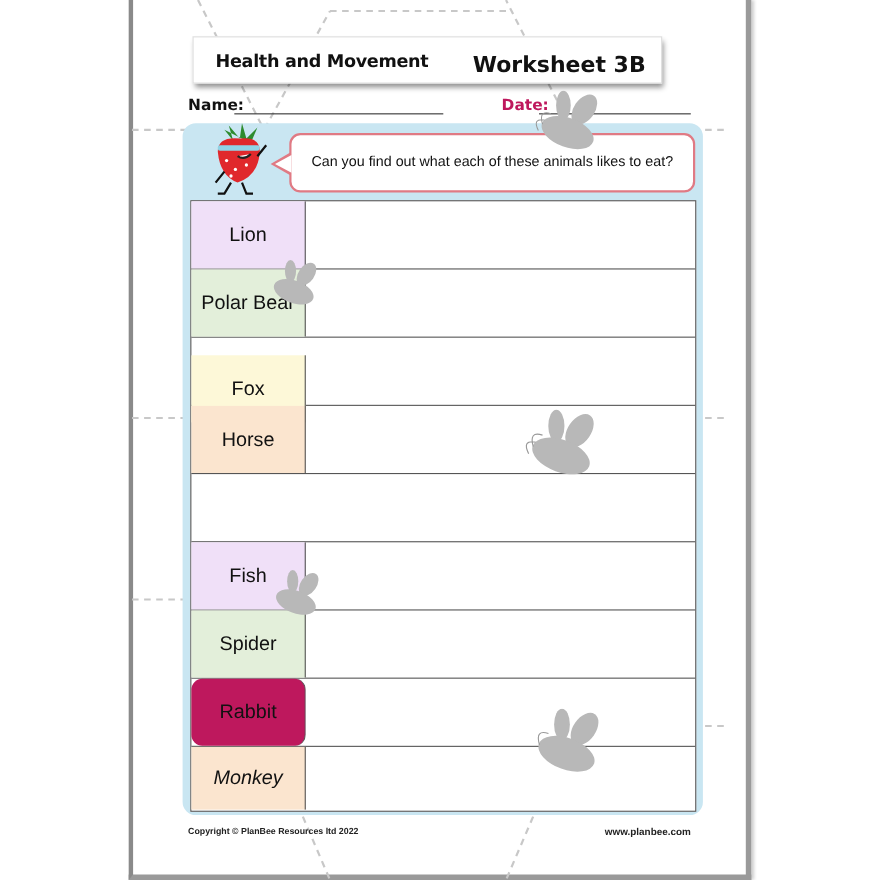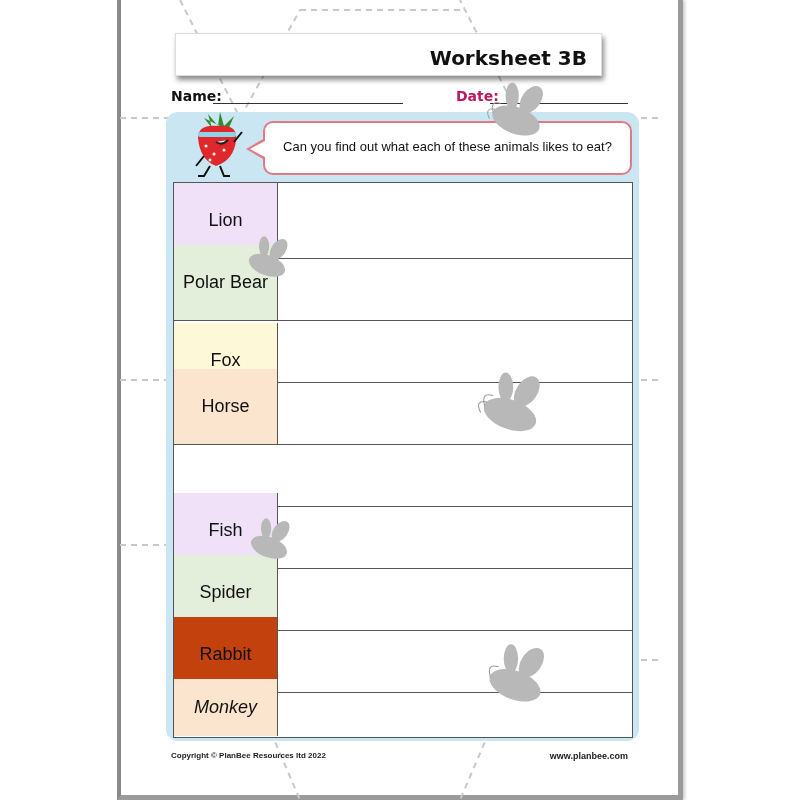--- a/index.html
+++ b/index.html
@@ -13,40 +13,41 @@
   .name-line { position:absolute; left:213px; top:103px; width:190px; border-bottom:1.5px solid #333; }
   .date-label { position:absolute; left:456px; top:88px; font-size:14px; font-weight:bold; color:#be185d; font-family:"DejaVu Sans", sans-serif; }
   .date-line { position:absolute; left:490px; top:103px; width:138px; border-bottom:1.5px solid #333; }
   .panel { position:absolute; left:166px; top:112px; width:473px; height:629px; background:#c9e6f2; border-radius:12px; }
   .bubble { position:absolute; left:263px; top:121px; width:369px; height:54px; background:#fff; border:2.5px solid #e07a84; border-radius:10px; box-sizing:border-box; }
   .bubble-tail { position:absolute; left:246px; top:138px; width:0; height:0; border-top:11px solid transparent; border-bottom:11px solid transparent; border-right:19px solid #e07a84; }
   .bubble-tail-inner { position:absolute; left:250px; top:141px; width:0; height:0; border-top:8px solid transparent; border-bottom:8px solid transparent; border-right:15px solid #fff; }
   .bubble-text { position:absolute; left:0; right:0; top:16px; text-align:center; font-size:13px; color:#111; }
   .strawberry { position:absolute; left:190px; top:110px; width:56px; height:70px; }
   .table { position:absolute; left:173px; top:182px; width:460px; height:556px; border:1.5px solid #555; box-sizing:border-box; background:#fff; }
-  .row { position:absolute; left:0; width:100%; height:76px; box-sizing:border-box; border-bottom:1.5px solid #555; }
+  .row { position:absolute; left:0; width:100%; height:62px; box-sizing:border-box; border-bottom:1.5px solid #555; }
   .row:last-child { border-bottom:none;font-style:italic; }
   .cell-label { position:absolute; left:0; top:0; width:104px; height:100%; border-right:1.5px solid #555; box-sizing:border-box; display:flex; align-items:center; justify-content:center; font-size:18px; color:#111; }
   .cell-answer { position:absolute; left:104px; top:0; right:0; height:100%; }
   .footer-left { position:absolute; left:171px; top:751px; font-size:8px; font-weight:bold; color:#222; }
   .footer-right { position:absolute; right:172px; top:751px; font-size:9px; font-weight:bold; color:#222; }
   .bee { position:absolute; pointer-events:none; }
 </style>
 </head>
 <body>
 
 <div class="page"></div>
 
 <svg class="hex" viewBox="0 0 800 800">
   <g stroke="#c8c8c8" stroke-width="2" stroke-dasharray="6,5" fill="none">
     <path d="M120 118 L240 118 L300 10 M240 118 L300 240 L460 240 L520 118 L460 0 M520 118 L660 118 M300 240 L240 380 L300 520 L460 520 L520 380 L460 240 M520 380 L660 380 M120 380 L240 380 M300 520 L240 660 L300 800 M460 520 L520 660 L460 800 M120 545 L240 545 M520 660 L660 660 M180 0 L240 118 M300 10 L460 10"></path>
   </g>
 </svg>
 
 <div class="header-box">
+  <span class="header-title">Health and Movement</span>
   <span class="header-sheet">Worksheet 3B</span>
 </div>
 
 <span class="name-label">Name:</span>
 <div class="name-line"></div>
 <span class="date-label">Date:</span>
 <div class="date-line"></div>
 
 <div class="panel"></div>
 
@@ -90,21 +91,21 @@
   </div>
   <div class="row" style="top:310px">
     <div class="cell-label" style="background: rgb(240, 224, 248);">Fish</div>
     <div class="cell-answer"></div>
   </div>
   <div class="row" style="top:372px">
     <div class="cell-label" style="background: rgb(227, 239, 218);">Spider</div>
     <div class="cell-answer"></div>
   </div>
   <div class="row" style="top:434px">
-    <div class="cell-label" style="background: #c2410c;">Rabbit</div>
+    <div class="cell-label" style="background: #be185d; border-radius: 10px;">Rabbit</div>
     <div class="cell-answer"></div>
   </div>
   <div class="row" style="top:496px; height:57px;">
     <div class="cell-label" style="background: rgb(251, 229, 207);">Monkey</div>
     <div class="cell-answer"></div>
   </div>
 </div>
 
 <svg class="bee" style="left:478px;top:82px;width:76px;height:58px" viewBox="0 0 80 60">
   <ellipse cx="36" cy="14" rx="7" ry="14" fill="#b8b8b8"></ellipse>

